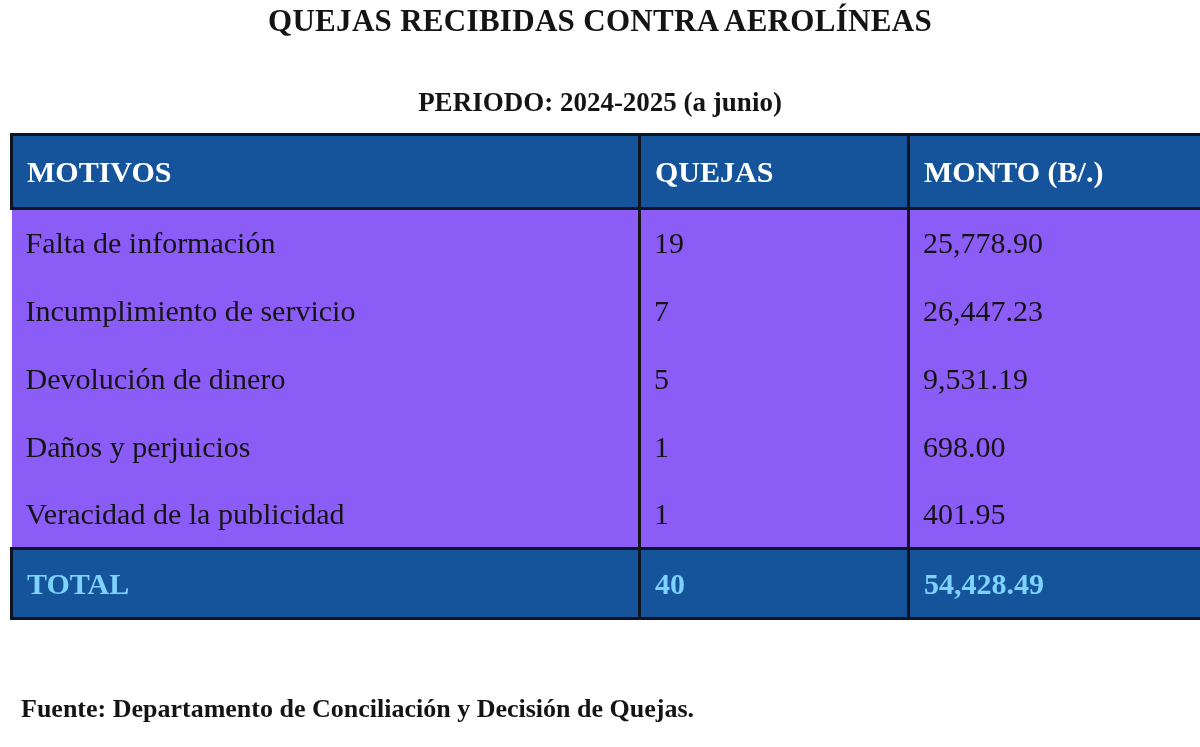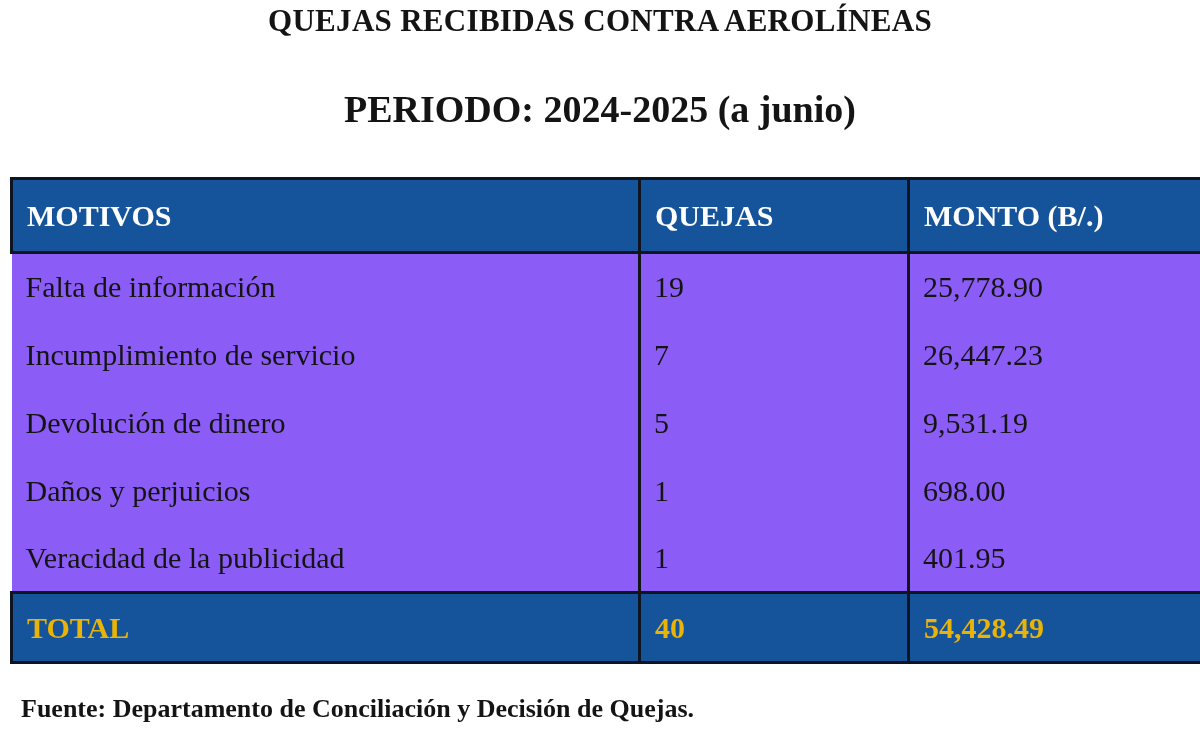--- a/index.html
+++ b/index.html
@@ -1,15 +1,15 @@
 <!DOCTYPE html>
 <html><head>
 <meta charset="utf-8">
 <style>
-  * { box-sizing: border-box; margin-top: 44px; }
+  * { box-sizing: border-box; }
   html, body {
     margin: 0;
     padding: 0;
     background: #ffffff;
   }
   body {
     width: 1200px;
     height: 747px;
     position: relative;
     font-family: "Liberation Serif", "DejaVu Serif", serif;
@@ -28,21 +28,21 @@
     color: #141414;
     letter-spacing: 0.3px;
   }
   .subtitle {
     position: absolute;
     top: 87px;
     left: 0;
     width: 100%;
     margin: 0;
     text-align: center;
-    font-size: 38px;
+    font-size: 27px;
     font-weight: bold;
     color: #141414;
   }
   table.data-table {
     position: absolute;
     top: 133px;
     left: 10px;
     width: 1190px;
     border-collapse: collapse;
     table-layout: fixed;
@@ -73,21 +73,21 @@
     vertical-align: middle;
     height: 68px;
     padding: 0 4px 0 13px;
     border: none;
     border-left: 3px solid #151515;
   }
   tbody td:first-child { border-left: none; padding-left: 14px; }
 
   tfoot td {
     background: #15549B;
-    color: #eab308;
+    color: #7dd3fc;
     font-size: 30px;
     font-weight: bold;
     text-align: left;
     vertical-align: middle;
     height: 70px;
     padding: 0 4px 0 14px;
     border: 3px solid #0D1523;
   }
   tfoot td:last-child { border-right: none; }
 

